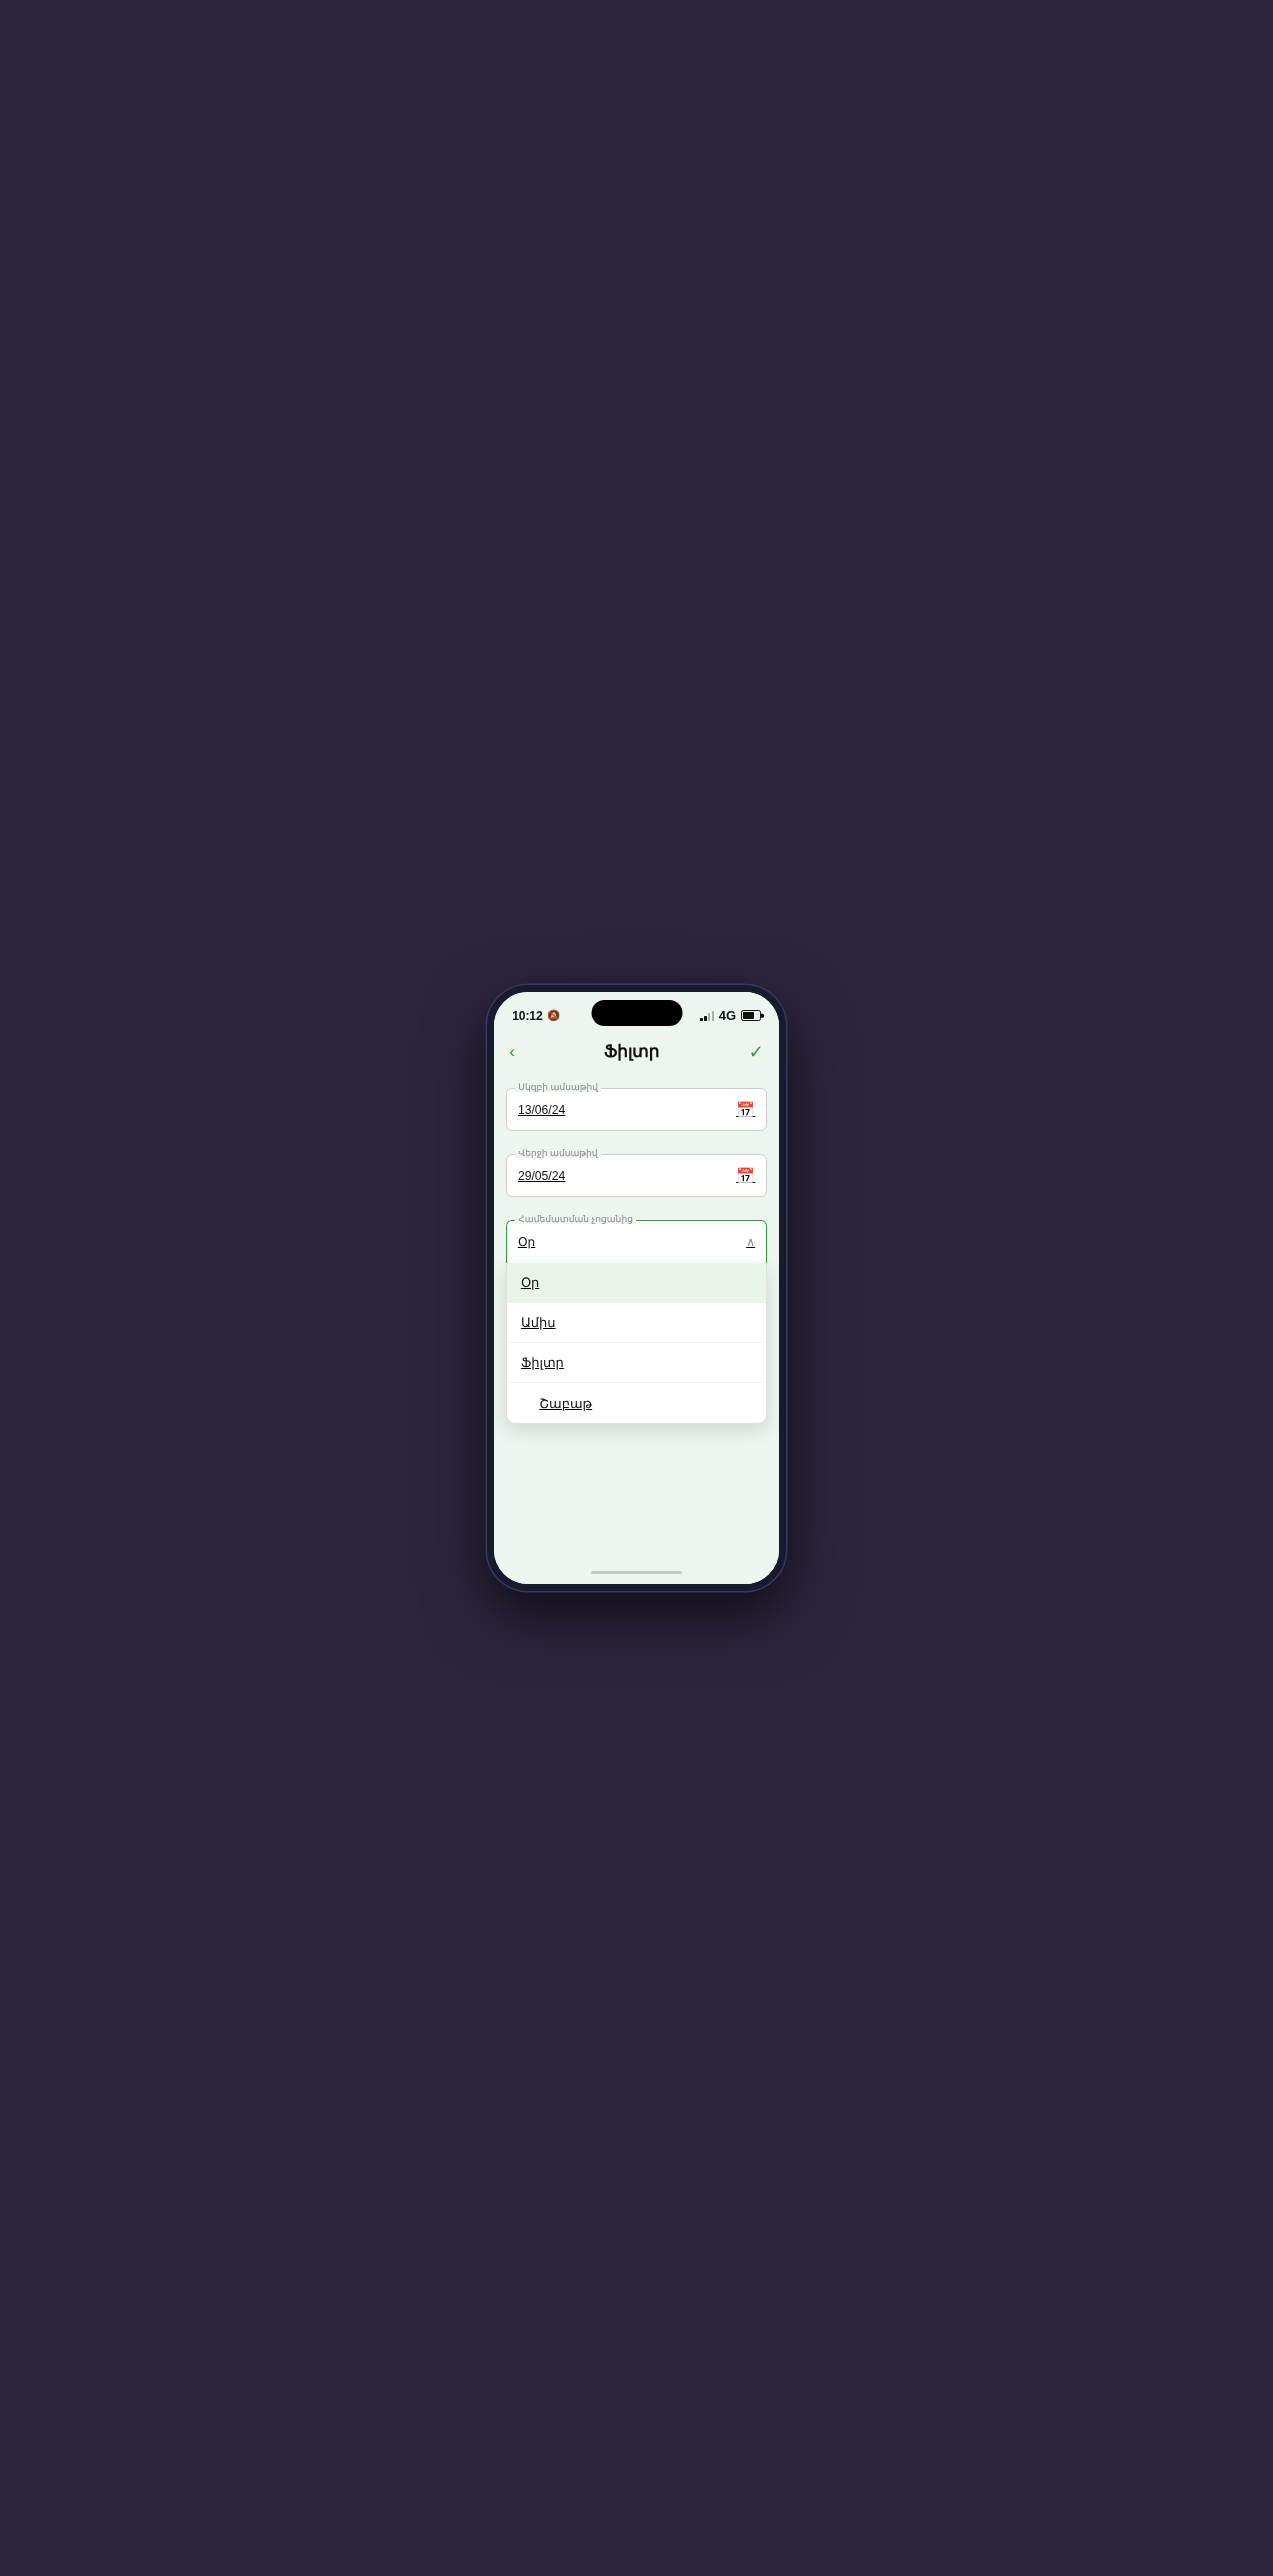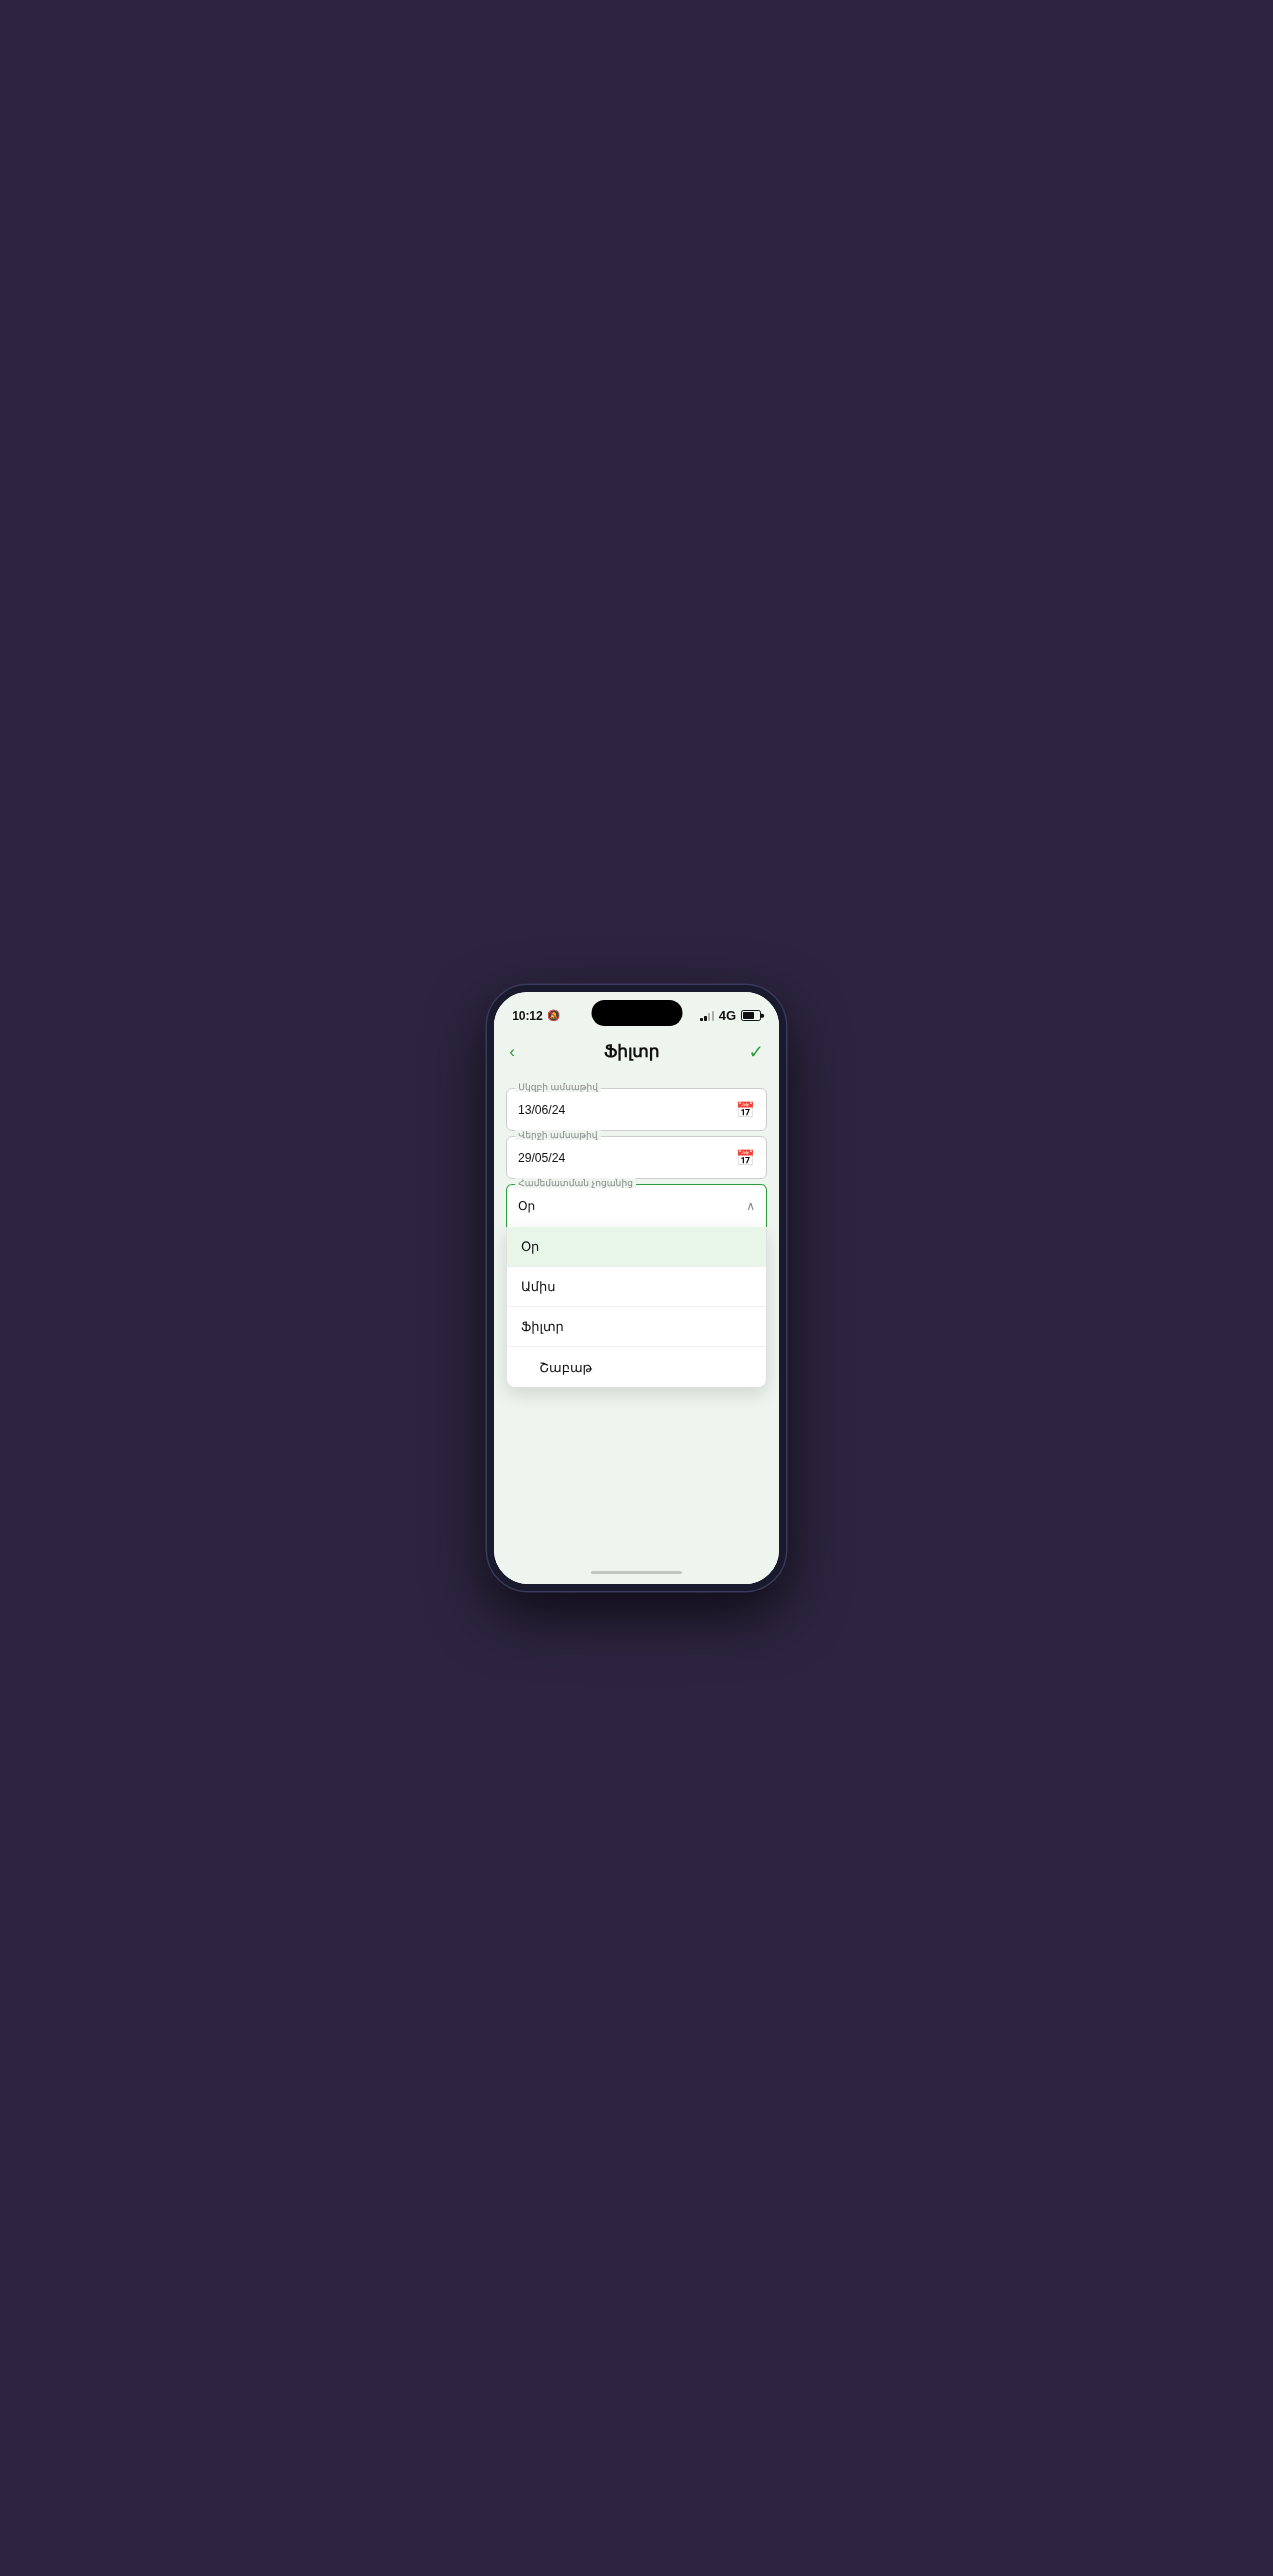--- a/index.html
+++ b/index.html
@@ -197,22 +197,23 @@
     
     .content {
       flex: 1;
       padding: 15.2px 12.2px;
       overflow-y: auto;
       background: #eef5ee;
     }
 
     
     .field-wrapper {
-      margin-bottom: 5px;
+      margin-bottom: 23px;
       position: relative;
+      text-decoration: underline;
     }
 
     .field-label {
       position: absolute;
       top: -6.1px;
       left: 9.1px;
       background: #eef5ee;
       padding: 0 3px;
       font-size: 9.1px;
       color: #888;

